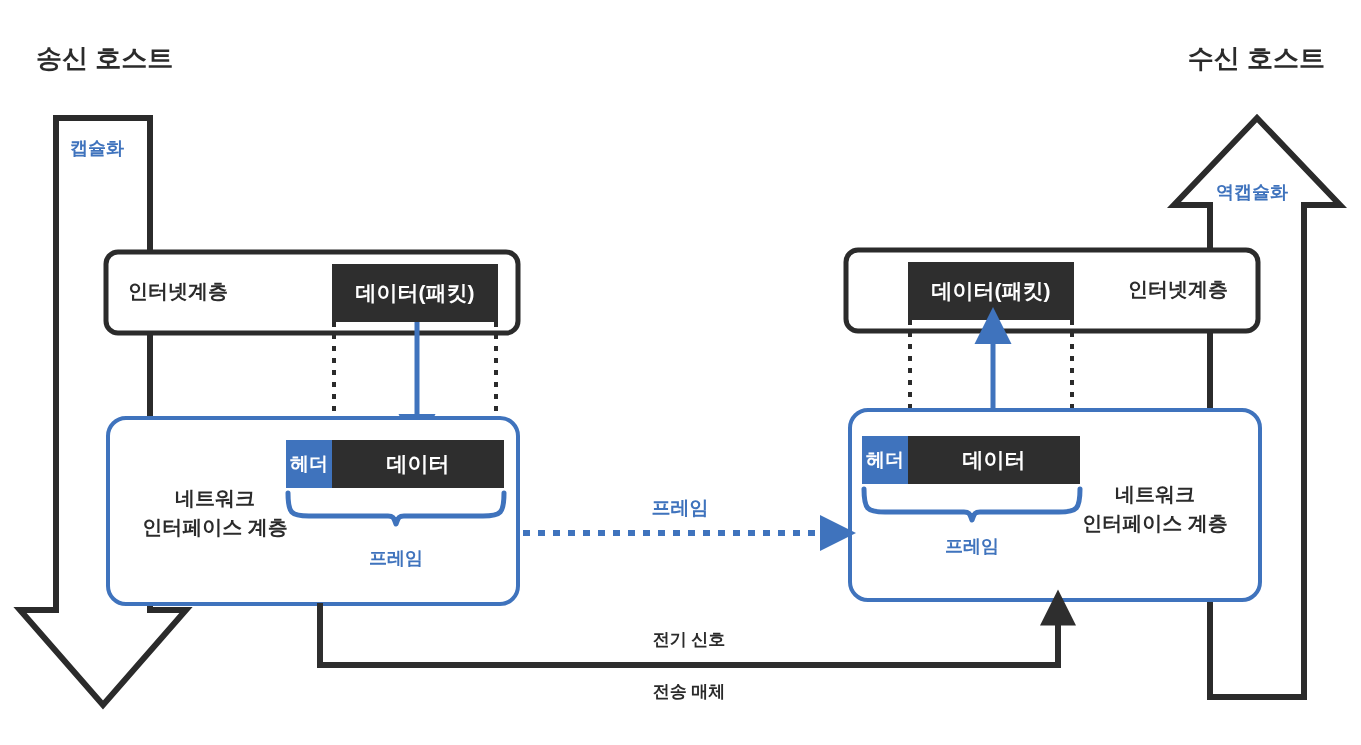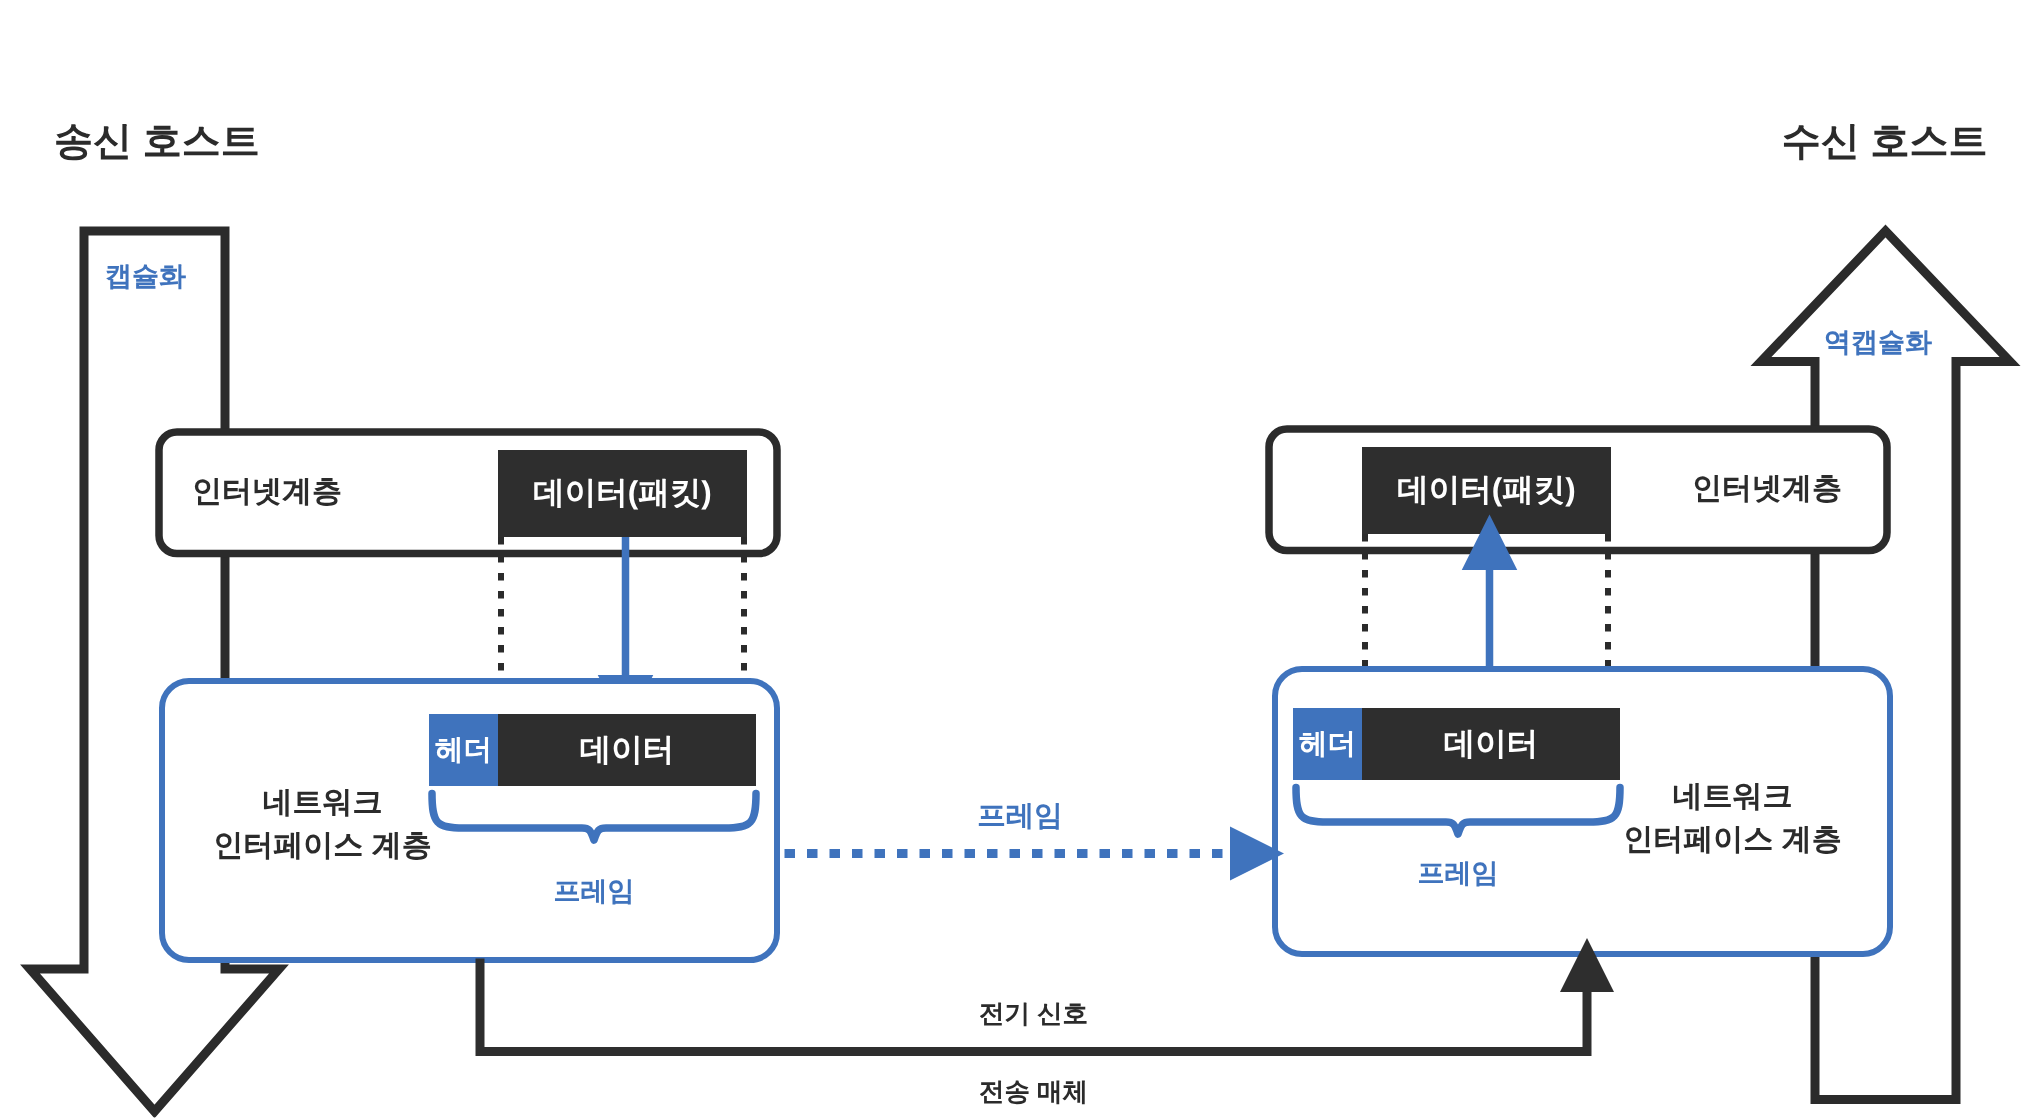--- a/index.html
+++ b/index.html
@@ -10,21 +10,20 @@
   body {
     width: 1361px;
     height: 745px;
     font-family: "Liberation Sans", "DejaVu Sans", sans-serif;
     overflow: hidden;
   }
   #diagram-root {
     position: relative;
     width: 1361px;
     height: 634px;
-    margin-top: 36px;
   }
   svg.diagram {
     position: absolute;
     left: 0;
     top: 0;
     width: 1361px;
     height: 745px;
   }
   text {
     font-family: "Liberation Sans", "DejaVu Sans", sans-serif;

